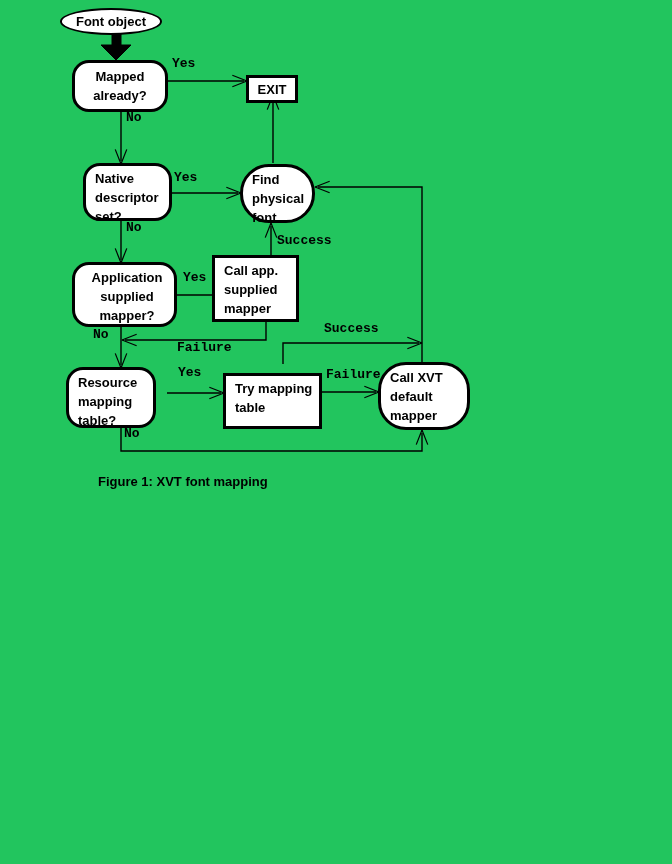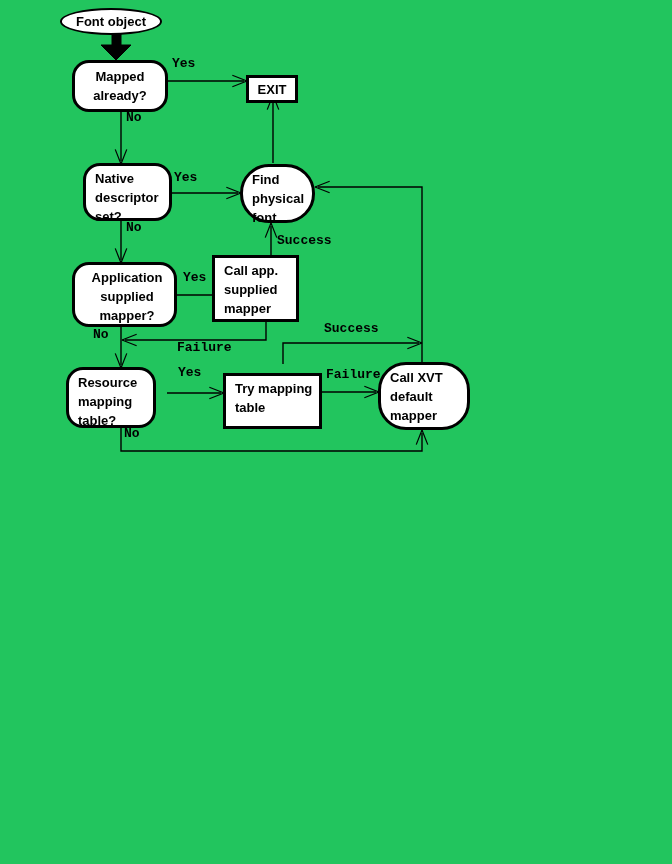--- a/index.html
+++ b/index.html
@@ -133,13 +133,14 @@
       <div class="edge-label" style="left: 126px; top: 221px;">No</div>
       <div class="edge-label" style="left: 277px; top: 234px;">Success</div>
       <div class="edge-label" style="left: 183px; top: 271px;">Yes</div>
       <div class="edge-label" style="left: 93px; top: 328px;">No</div>
       <div class="edge-label" style="left: 177px; top: 341px;">Failure</div>
       <div class="edge-label" style="left: 178px; top: 366px;">Yes</div>
       <div class="edge-label" style="left: 124px; top: 427px;">No</div>
       <div class="edge-label" style="left: 324px; top: 322px;">Success</div>
       <div class="edge-label" style="left: 326px; top: 368px;">Failure</div>
     </div>
+  <div class="caption">Figure 1: XVT font mapping</div>
 </div>
 
 </body></html>

